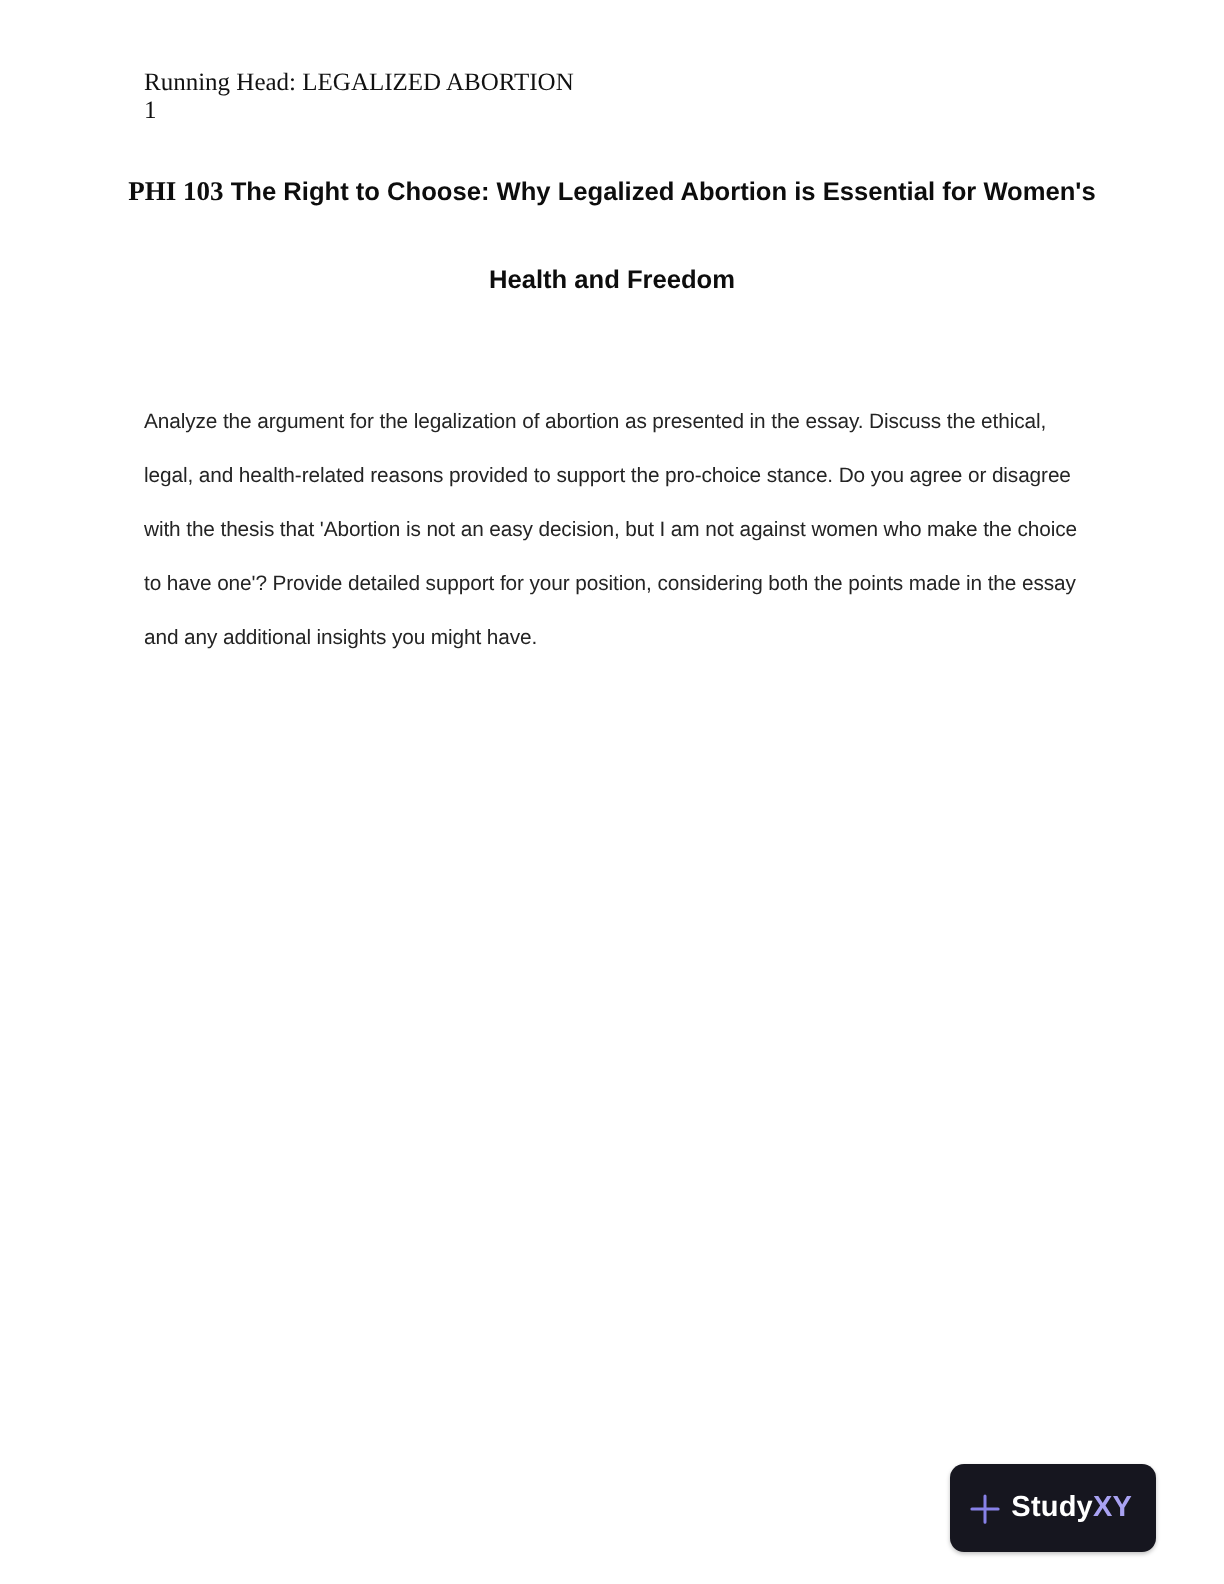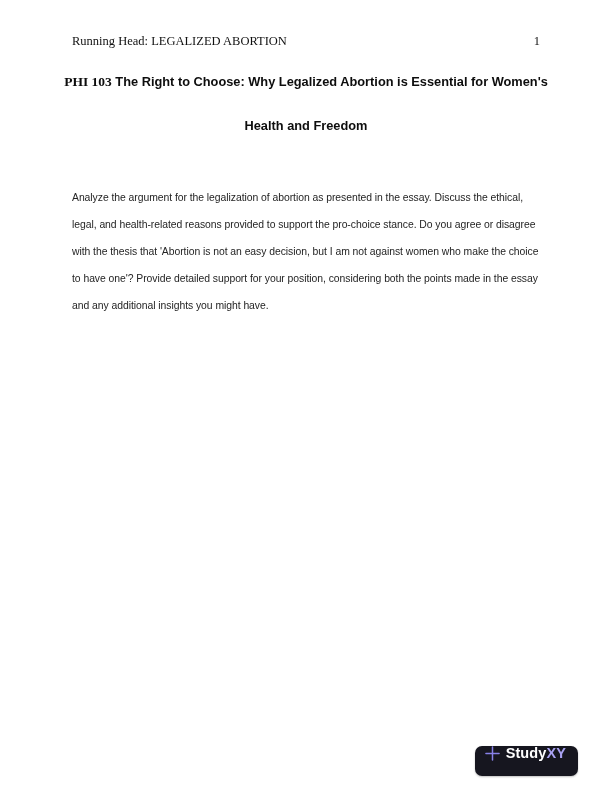--- a/index.html
+++ b/index.html
@@ -18,20 +18,21 @@
   }
   .header {
     margin: 34px 72px 0 72px;
     display: flex;
     justify-content: space-between;
     align-items: baseline;
     font-family: "Liberation Serif", serif;
     font-size: 12.5px;
     color: #111111;
     line-height: 14px;
+    flex-direction: column;
   }
   .title {
     margin: 12px 20px 0 20px;
     text-align: center;
     font-weight: bold;
     font-size: 12.8px;
     line-height: 44px;
     color: #0d0d0d;
     white-space: nowrap;
   }
@@ -61,26 +62,26 @@
     font-weight: bold;
     color: #111111;
   }
   .word-count .wc-value {
     margin-left: 3px;
   }
   .brand-badge {
     position: absolute;
     right: 34px;
     bottom: 16px;
-    height: 30px;
+    height: 44px;
     padding: 0 12px 0 10px;
     background: #16161f;
     border-radius: 7px;
     display: flex;
-    align-items: flex-start;
+    align-items: center;
     gap: 6px;
     box-shadow: 0 1px 2px rgba(0,0,0,0.25);
   }
   .brand-badge .plus {
     width: 15px;
     height: 15px;
     display: block;
   }
   .brand-text {
     font-size: 14.5px;

